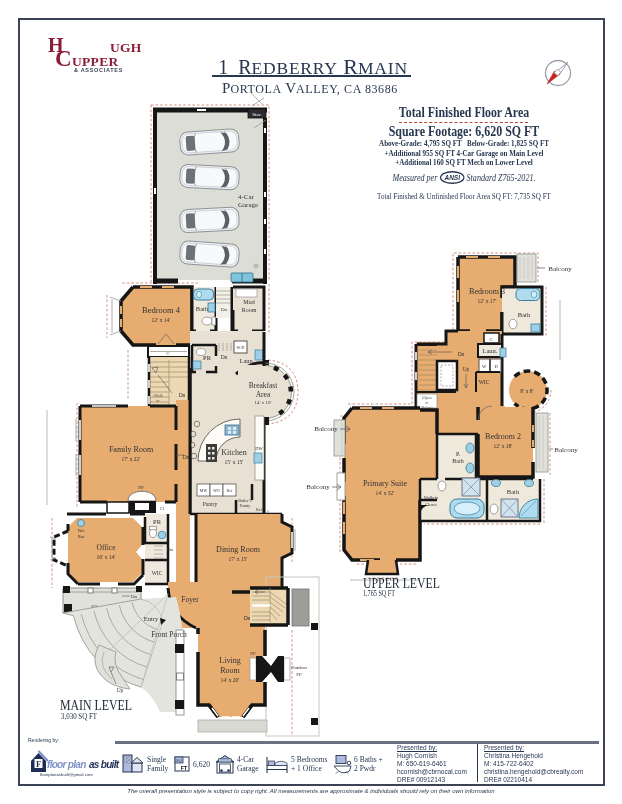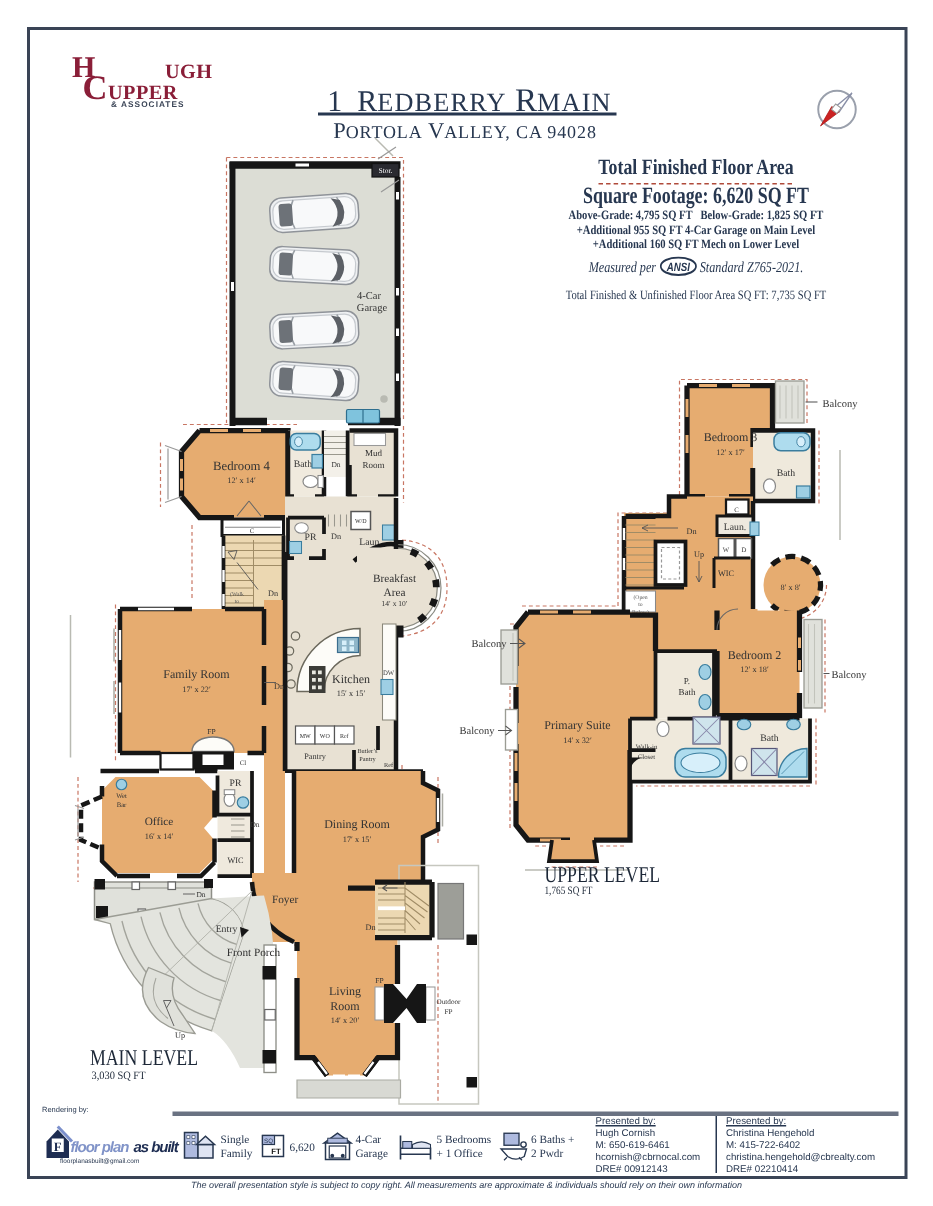--- a/index.html
+++ b/index.html
@@ -21,21 +21,21 @@
   <div style="position:absolute;left:26px;top:33px;font-size:5.5px;color:#3a4456;font-family:'Liberation Sans',sans-serif;font-weight:bold;letter-spacing:0.7px;">&amp; ASSOCIATES</div>
 </div>
 
 <div class="abs" style="left:214px;top:54px;width:198px;text-align:center;color:#273750;white-space:nowrap;">
   <span style="font-size:20px;">1&nbsp;&nbsp;R</span><span style="font-size:17.5px;letter-spacing:0.8px;">EDBERRY</span><span style="font-size:22px;"> R</span><span style="font-size:17.5px;letter-spacing:0.8px;">MAIN</span>
 </div>
 
 <div class="abs" style="left:212px;top:75px;width:199px;height:1.6px;background:#273750;"></div>
 
 <div class="abs" style="left:210px;top:79px;width:200px;text-align:center;color:#273750;white-space:nowrap;">
-  <span style="font-size:15px;">P</span><span style="font-size:12px;letter-spacing:0.6px;margin-top:36px;">ORTOLA</span><span style="font-size:15px;"> V</span><span style="font-size:12px;letter-spacing:0.6px;">ALLEY, CA 94028</span>
+  <span style="font-size:15px;">P</span><span style="font-size:12px;letter-spacing:0.6px;margin-top:36px;">ORTOLA</span><span style="font-size:15px;"> V</span><span style="font-size:12px;letter-spacing:0.6px;">ALLEY, CA 83686</span>
 </div>
 
 <svg class="abs" style="left:543px;top:58px;" width="30" height="30" viewBox="0 0 30 30">
   <circle cx="15" cy="15" r="12.5" fill="none" stroke="#9aa0ac" stroke-width="1.3"></circle>
   <path d="M25 4 L13 14 L16.5 16.5 Z" fill="none" stroke="#8a90a8" stroke-width="0.9"></path>
   <path d="M4 26 L16.5 16.5 L11.5 13 Z" fill="#cc2222" stroke="#aa1111" stroke-width="0.5"></path>
   <rect x="12.2" y="12.2" width="4.6" height="4.6" fill="#fff" stroke="#999" stroke-width="0.7" transform="rotate(38 14.5 14.5)"></rect>
 </svg>
 
 <div class="abs" style="left:334px;top:104px;width:260px;text-align:center;color:#273750;font-size:14.5px;font-weight:bold;transform:scaleX(0.82);">Total Finished Floor Area</div>

